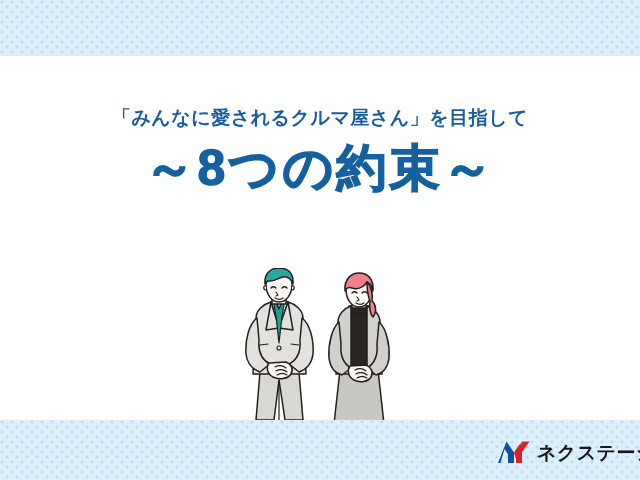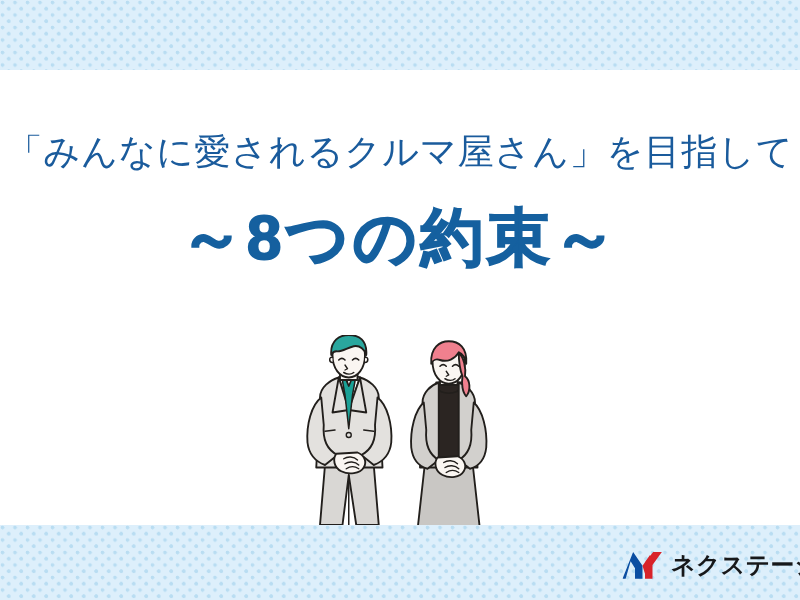--- a/index.html
+++ b/index.html
@@ -44,29 +44,29 @@
     left: 0;
     top: 108px;
     width: 640px;
     text-align: center;
     line-height: 1;
   }
 
   #headline-line1 {
     display: block;
     color: #1a5b9c;
-    font-size: 29px;
-    font-weight: 400;
+    font-size: 19px;
+    font-weight: 700;
     letter-spacing: 0.5px;
     white-space: nowrap;
   }
 
   #headline-line2 {
     display: block;
-    margin-top: 28px;
+    margin-top: 16px;
     color: #15609f;
     font-size: 50px;
     font-weight: 700;
     letter-spacing: 3px;
     white-space: nowrap;
     -webkit-text-stroke: 1.4px #15609f;
   }
 
   
   #illustration {

